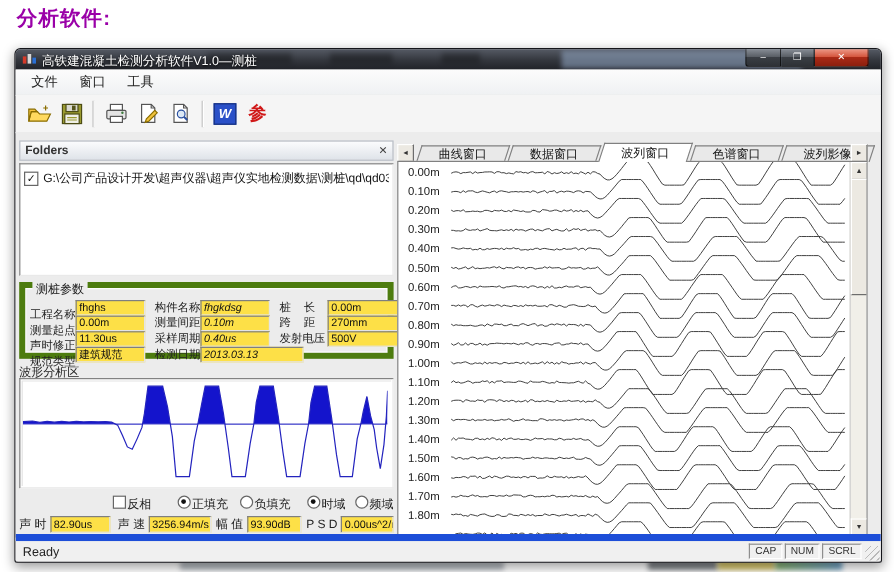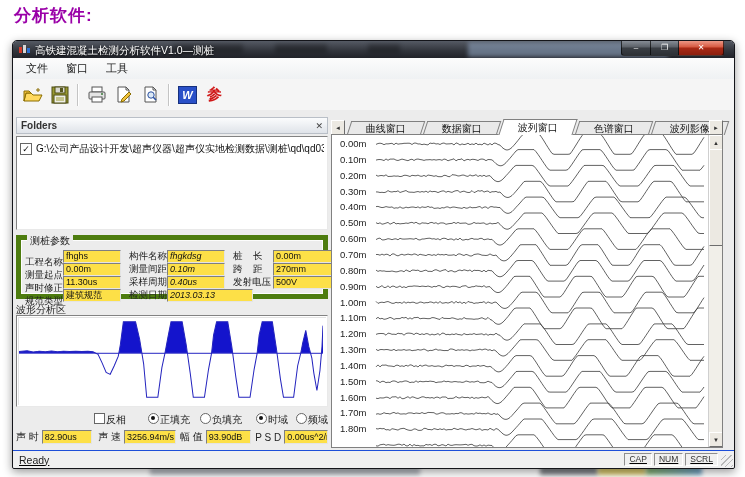--- a/index.html
+++ b/index.html
@@ -98,22 +98,22 @@
   .wave-area{position:absolute;left:0;top:15px;right:0;bottom:0;background:#fff;border:1px solid #808080;overflow:hidden;}
   .wave-area svg{position:absolute;left:0;top:0;}
   .scrollbar{position:absolute;right:0;top:0;bottom:0;width:13px;background:#f1efe9;border-left:1px solid #cfcfcf;}
   .sb-btn{position:absolute;left:0;width:12px;height:13px;background:#ece9e2;border:1px solid;
           border-color:#fff #6d6d6d #6d6d6d #fff;font-size:6px;color:#333;display:flex;align-items:center;justify-content:center;}
   .sb-up{top:0;} .sb-down{bottom:0;}
   .sb-thumb{position:absolute;left:0;top:14px;width:12px;height:95px;background:#ece9e2;border:1px solid;
             border-color:#fff #6d6d6d #6d6d6d #fff;}
 
   
-  .statusbar{position:absolute;left:0;bottom:0;right:0;height:17px;background:#f0f0f0;border-top:1px solid #1d4ed8;
-             border-radius:0 0 2px 2px;display:flex;align-items:center;text-decoration:underline;}
+  .statusbar{position:absolute;left:0;bottom:0;right:0;height:17px;background:#f0f0f0;border-top:6px solid #1d4ed8;
+             border-radius:0 0 2px 2px;display:flex;align-items:center;}
   .ready{font-size:10.5px;color:#222;margin-left:6px;flex:1;}
   .keys{display:flex;margin-right:16px;}
   .key{border:1px solid;border-color:#8e8e8e #fff #fff #8e8e8e;font-size:8.5px;color:#333;padding:0 4px;margin-left:2px;height:11px;line-height:11px;}
   .grip{position:absolute;right:1px;bottom:1px;width:12px;height:12px;
         background:repeating-linear-gradient(135deg,transparent 0 3px,#b8b8b8 3px 4px);}
 
   
   .smear{position:absolute;filter:blur(2px);opacity:.75;}
   .sm-gray{left:150px;top:467px;width:270px;height:8px;background:#9aa0a8;}
   .sm-dark{left:540px;top:466px;width:58px;height:9px;background:#565b61;}

